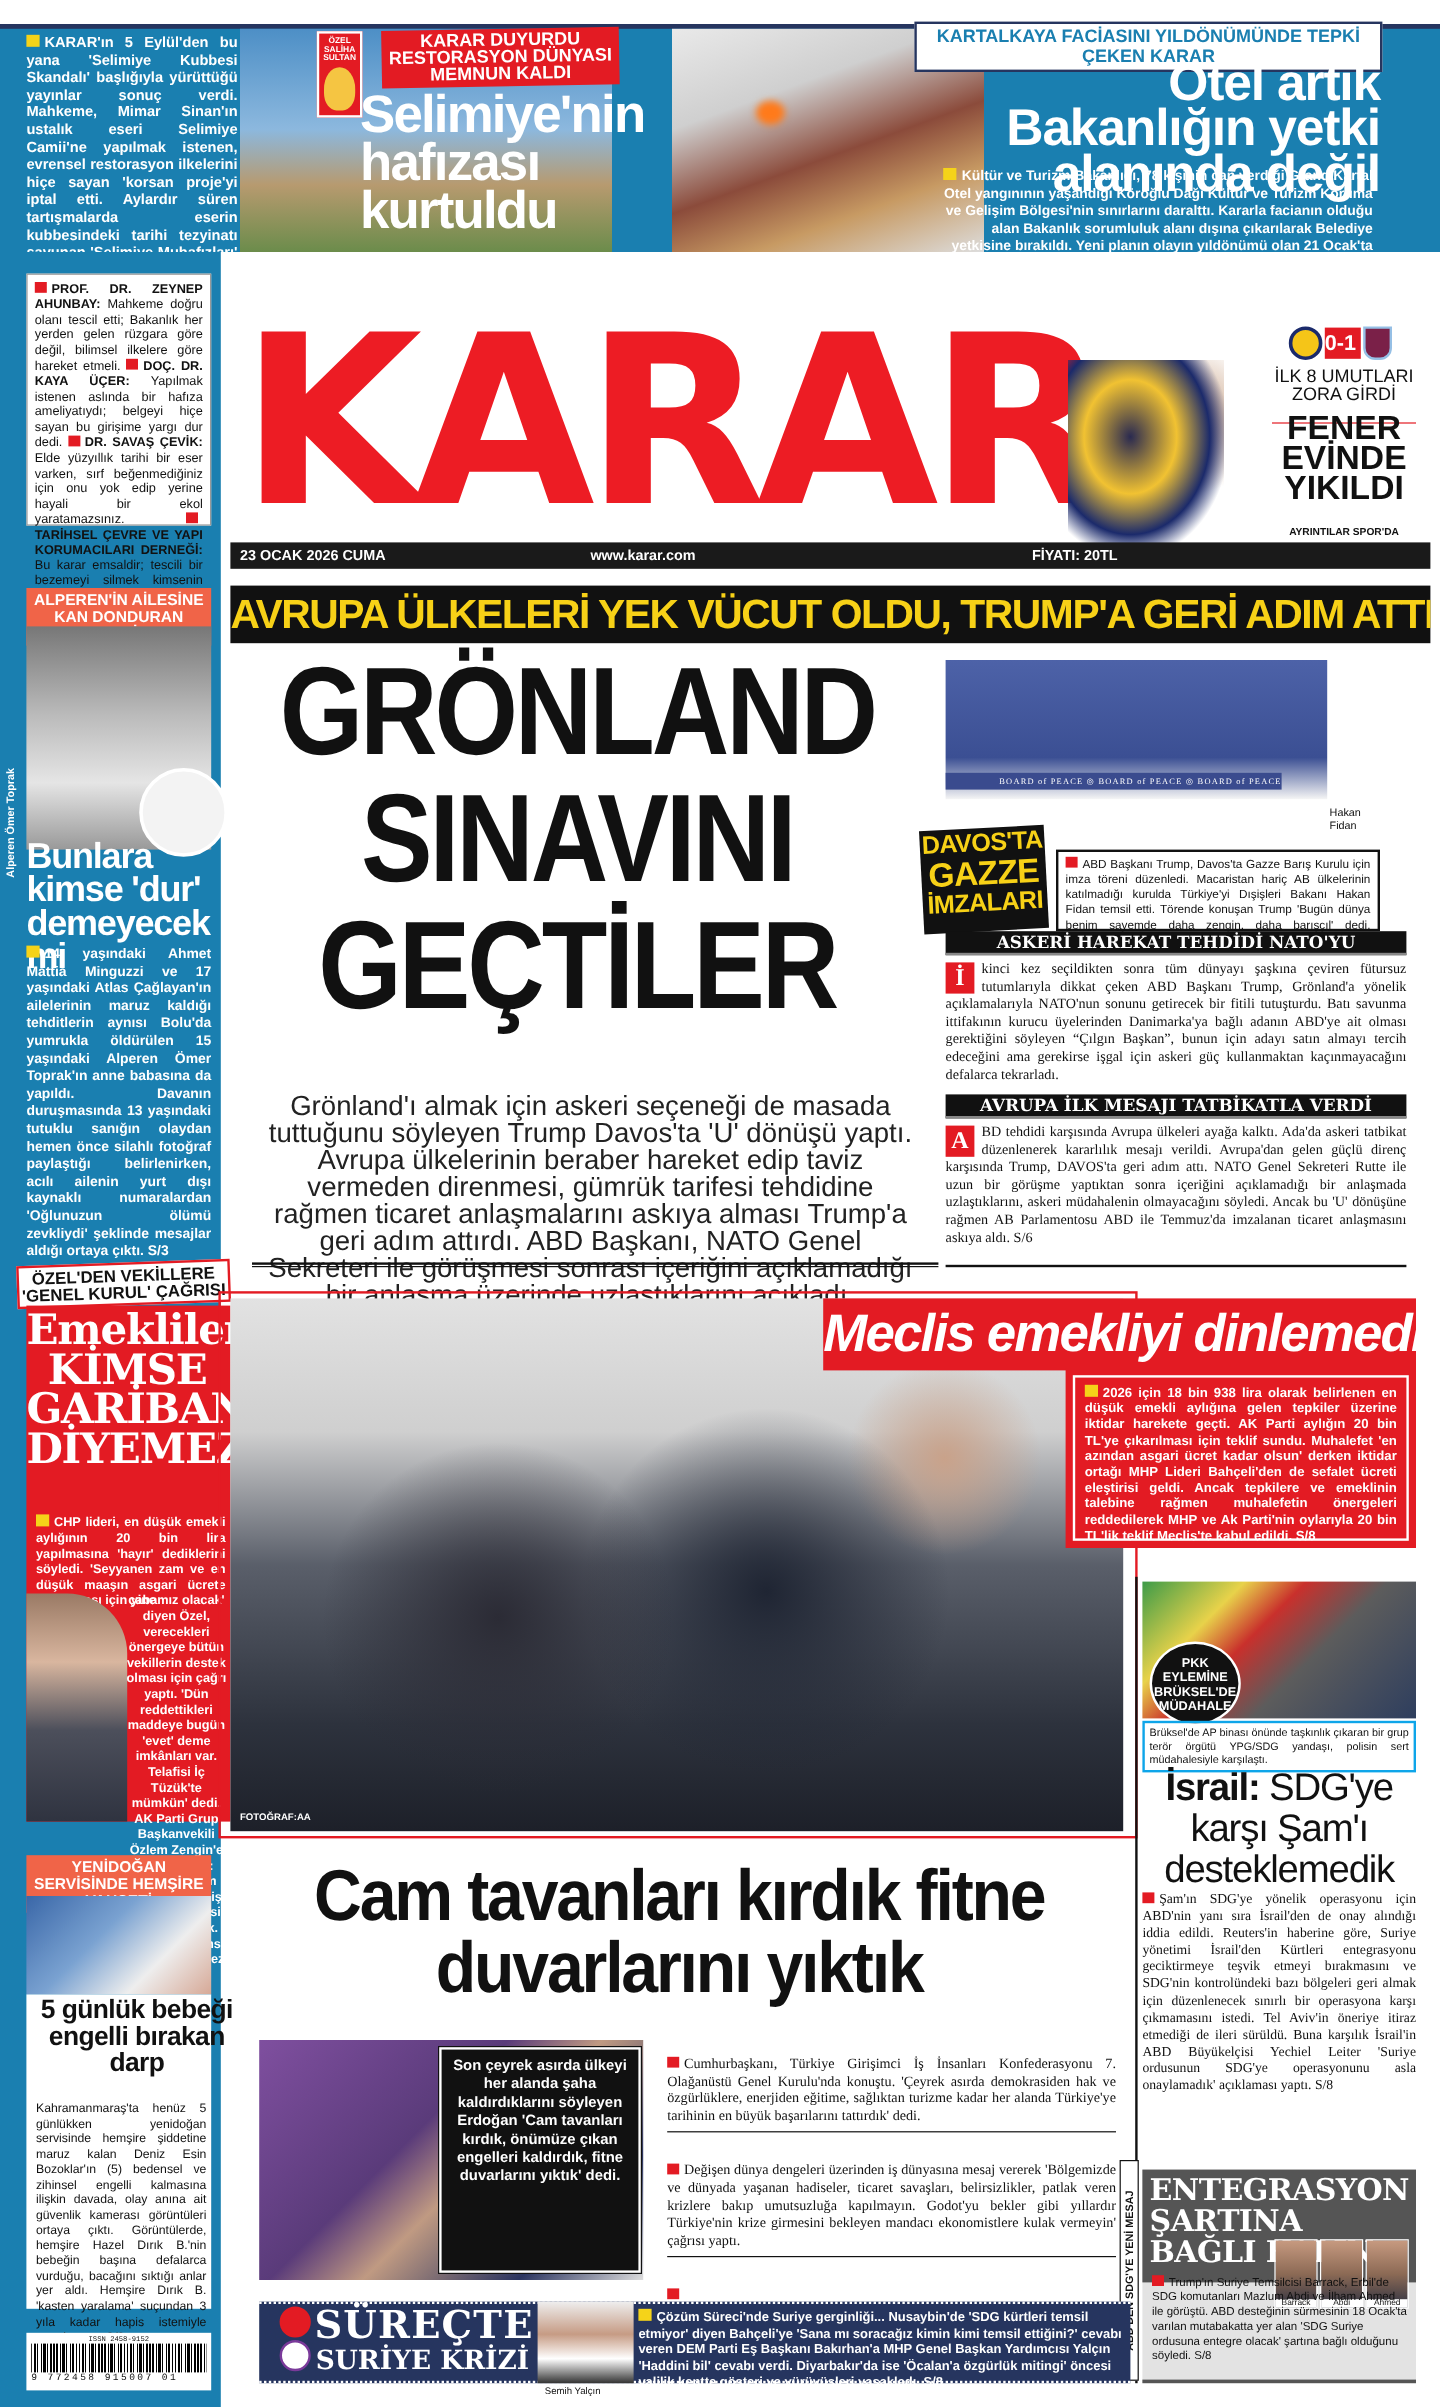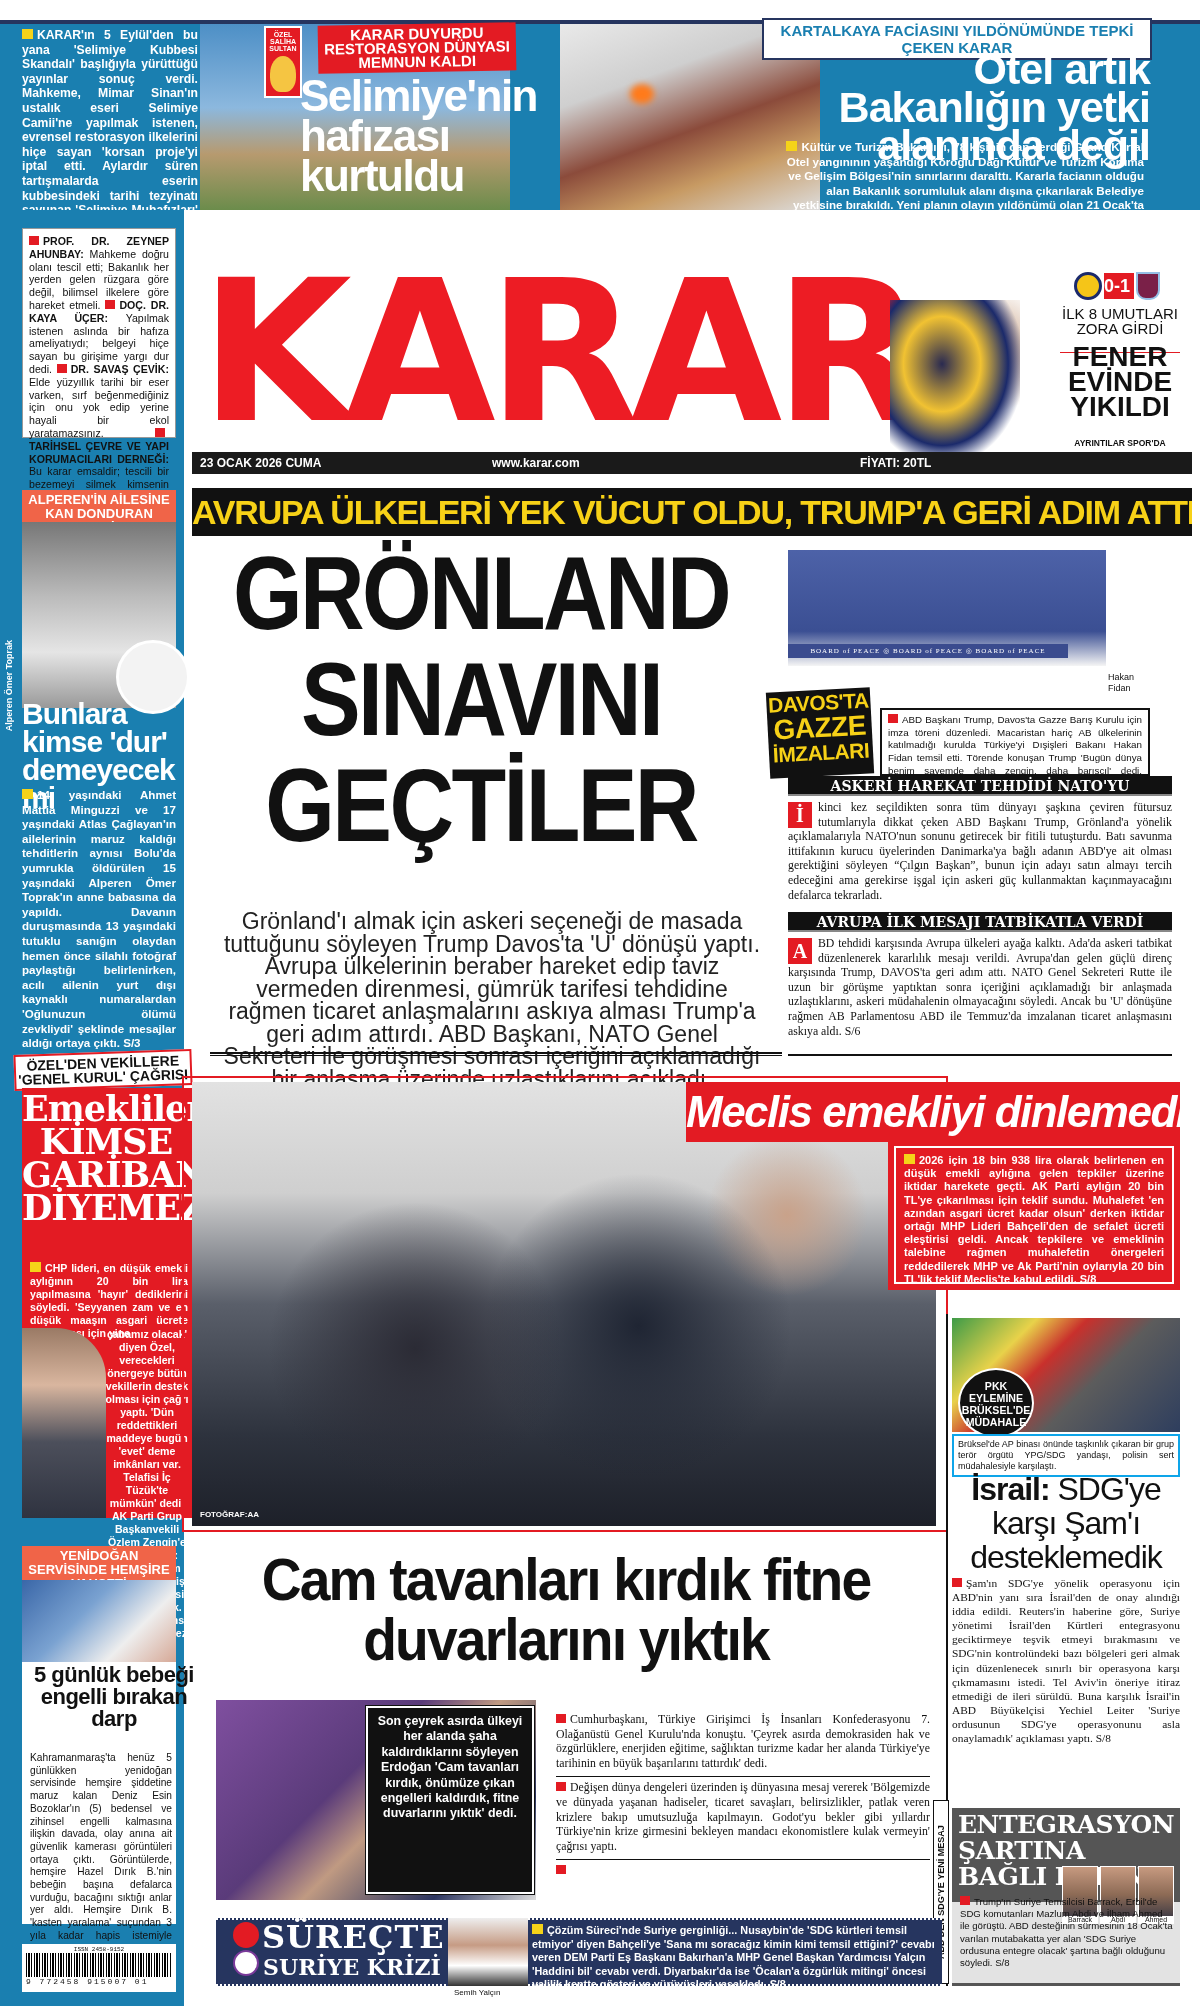--- a/index.html
+++ b/index.html
@@ -65,21 +65,21 @@
   #dateline{left:192px;top:452px;width:1000px;height:22px;background:#1a1a1a;color:#fff;font-size:12px;font-weight:bold;line-height:22px}
   #dateline span{position:absolute;top:0}
 
   #top-strap{left:192px;top:488px;width:1000px;height:48px;background:#111;color:#f7d117;font-size:34px;line-height:48px;font-weight:bold;text-align:center;letter-spacing:-1.2px;white-space:nowrap;overflow:hidden}
 
   #gron-title{left:196px;top:540px;width:570px;font-size:104px;line-height:106px;font-weight:bold;text-align:center;color:#111;letter-spacing:-3px;transform:scaleX(0.86);transform-origin:left top;width:663px}
   #gron-lead{left:222px;top:910px;width:540px;font-size:23px;line-height:22.5px;text-align:center;color:#222}
   #gron-rule{left:210px;top:1052px;width:572px;height:4px;border-top:2px solid #111;border-bottom:1px solid #111}
 
   #board-photo{left:788px;top:550px;width:318px;height:116px;background:linear-gradient(180deg,#4d62a8 0%,#3b4f93 70%,#f5f5f5 100%)}
-  #board-photo .strip{position:absolute;left:0;bottom:8px;width:280px;height:14px;background:#3a4b8e;color:#fff;font-size:7px;line-height:14px;font-family:"Liberation Serif",serif;text-align:center;letter-spacing:1px}
+  #board-photo .strip{position:absolute;left:0;bottom:8px;width:280px;height:14px;background:#3a4b8e;color:#fff;font-size:7px;line-height:14px;font-family:"Liberation Serif",serif;text-align:right;letter-spacing:1px}
   #hakan{left:1108px;top:672px;width:40px;font-size:9px;line-height:11px}
   #davos-badge{left:768px;top:690px;width:104px;height:86px;background:#111;color:#f7d117;font-weight:bold;text-align:center;transform:rotate(-3deg);padding-top:2px}
   #davos-badge div{font-size:21px;line-height:22px;letter-spacing:-0.5px}
   #board-cap{left:880px;top:708px;width:270px;height:68px;border:2px solid #111;font-size:9.8px;line-height:12.7px;padding:4px 6px;text-align:justify}
 
   .blackstrap{position:absolute;background:#111;color:#fff;font-weight:bold;text-align:center;font-family:"DejaVu Serif",serif;letter-spacing:0;border-bottom:2px solid #888}
   #nato-head{left:788px;top:776px;width:384px;height:20px;font-size:14px;line-height:20px}
   #nato-text{left:788px;top:800px;width:384px;font-size:11.8px;line-height:14.6px;text-align:justify}
   #eu-head{left:788px;top:912px;width:384px;height:20px;font-size:14px;line-height:20px}
   #eu-text{left:788px;top:936px;width:384px;font-size:11.8px;line-height:14.6px;text-align:justify}
@@ -111,21 +111,21 @@
   .portrait{position:absolute;width:36px;height:58px;background:linear-gradient(180deg,#c79a80 0%,#8c6a55 50%,#2d3142 100%);border:1px solid #fff}
   .portrait span{position:absolute;bottom:0;left:0;width:100%;background:#fff;color:#111;font-size:7px;text-align:center}
   #integ-text{left:960px;top:1896px;width:214px;font-size:9.6px;line-height:12.2px}
   #abd-vert{left:933px;top:1800px;width:16px;height:184px;border:1.5px solid #111;background:#fff;font-size:9px;font-weight:bold;writing-mode:vertical-rl;transform:rotate(180deg);text-align:center;line-height:14px}
 
   
   #cam-title{left:196px;top:1550px;width:740px;font-size:60px;line-height:60px;font-weight:bold;text-align:center;color:#111;letter-spacing:-2px;transform:scaleX(0.92);transform-origin:center top}
   #erd-photo{left:216px;top:1700px;width:320px;height:200px;background:linear-gradient(135deg,#7f4f9f 0%,#5a3b7a 40%,#c09a82 55%,#2c3560 80%,#ddd 100%)}
   #erd-quote{left:366px;top:1706px;width:168px;height:188px;background:#111;border:2px solid #fff;color:#fff;font-size:12.4px;line-height:15.4px;font-weight:bold;text-align:center;padding:6px 5px;box-shadow:0 0 0 1px #111}
   #cam-text{left:556px;top:1712px;width:374px;font-size:11.8px;line-height:14.6px;text-align:justify}
-  #cam-text p{padding-bottom:6px;margin-bottom:3px;border-bottom:1px solid #111}
+  #cam-text p{padding-bottom:6px;margin-bottom:24px;border-bottom:1px solid #111}
   #cam-text p:last-child{border-bottom:none}
 
   
   #sur-band{left:216px;top:1918px;width:726px;height:68px;background:#26355f;border-top:2px dotted #fff;border-bottom:2px dotted #fff}
   #sur-logos{left:222px;top:1922px;width:48px;height:60px}
   #sur-logos .mhp{width:26px;height:26px;border-radius:50%;background:#e31b23;margin:0 auto 2px}
   #sur-logos .dem{width:26px;height:26px;border-radius:50%;background:#fff;border:2px solid #7a3a9a;margin:0 auto}
   #sur-title{left:262px;top:1920px;width:180px;color:#fff;font-family:"DejaVu Serif",serif;font-weight:bold;text-align:center}
   #sur-title .l1{font-size:32px;line-height:34px;letter-spacing:1px}
   #sur-title .l2{font-size:22px;line-height:26px}

